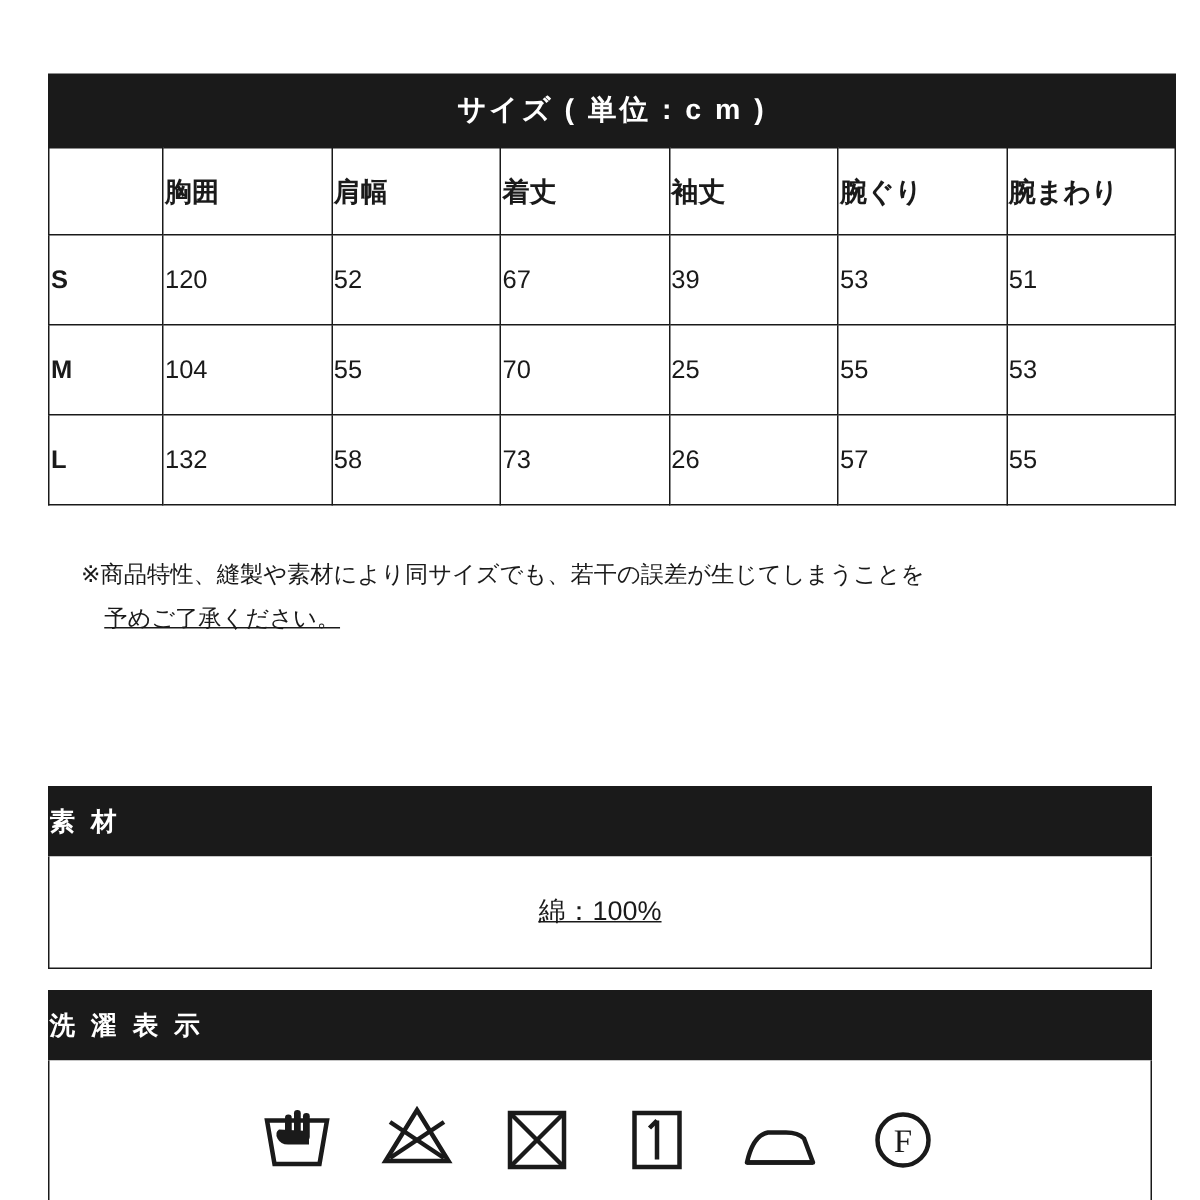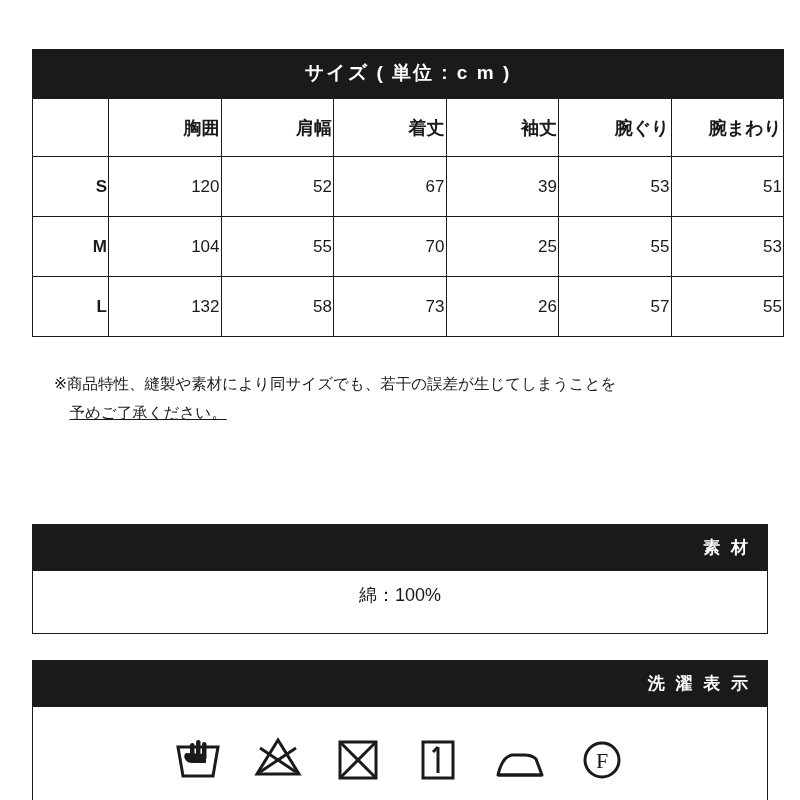--- a/index.html
+++ b/index.html
@@ -39,21 +39,21 @@
     color: #ffffff;
     font-size: 19px;
     font-weight: bold;
     letter-spacing: 2px;
     padding: 11px 0 12px 0;
     text-align: center;
   }
   table.size-table th,
   table.size-table td {
     border: 1px solid #1a1a1a;
-    text-align: right;
+    text-align: left;
     font-size: 17px;
     height: 60px;
     background: #ffffff;
     font-weight: normal;
   }
   table.size-table thead th {
     font-weight: bold;
     font-size: 18px;
     height: 58px;
   }
@@ -85,34 +85,35 @@
     position: absolute;
     left: 32px;
     width: 736px;
   }
   .block-head {
     background: #1a1a1a;
     color: #ffffff;
     font-size: 17px;
     font-weight: bold;
     letter-spacing: 3px;
-    text-align: right;
+    text-align: left;
     padding: 11px 16px 12px 0;
     border: 1px solid #1a1a1a;
     border-bottom: none;
   }
   .block-body {
     border: 1px solid #1a1a1a;
     border-top: none;
     background: #ffffff;
     text-align: center;
   }
   .material-body {
     font-size: 18px;
-    padding: 12px 0 26px 0;
+    padding: 24px 0 26px 0;
+    text-decoration: underline;
   }
   .material-block { top: 524px; }
   .wash-block { top: 660px; }
   .wash-body {
     padding: 16px 0 20px 0;
     height: 104px;
   }
   .wash-icons {
     display: flex;
     justify-content: center;

